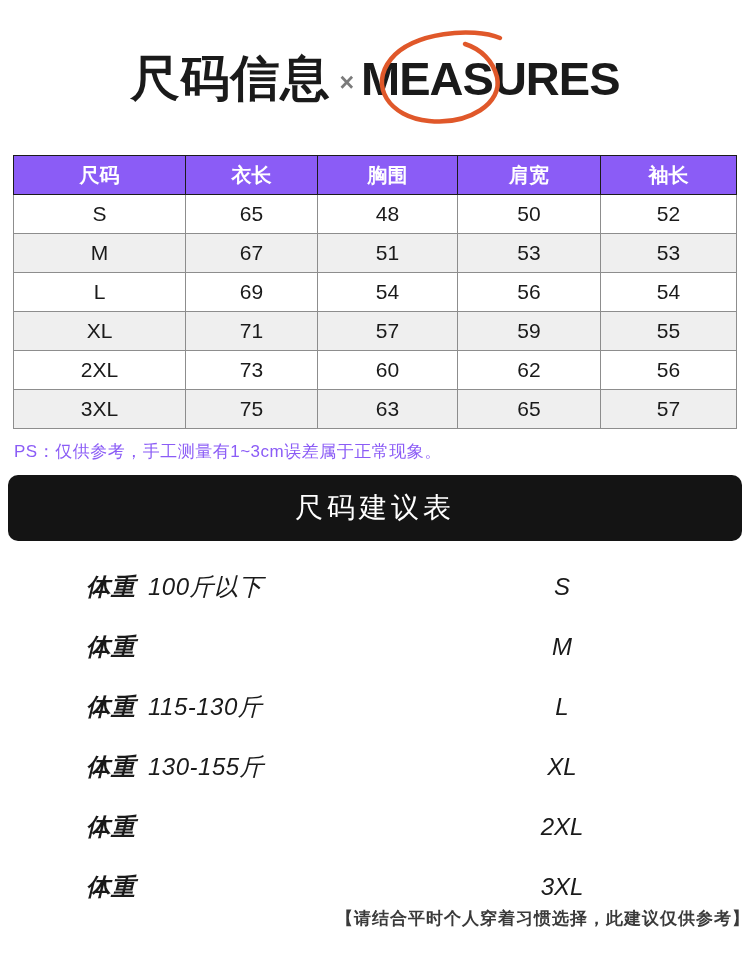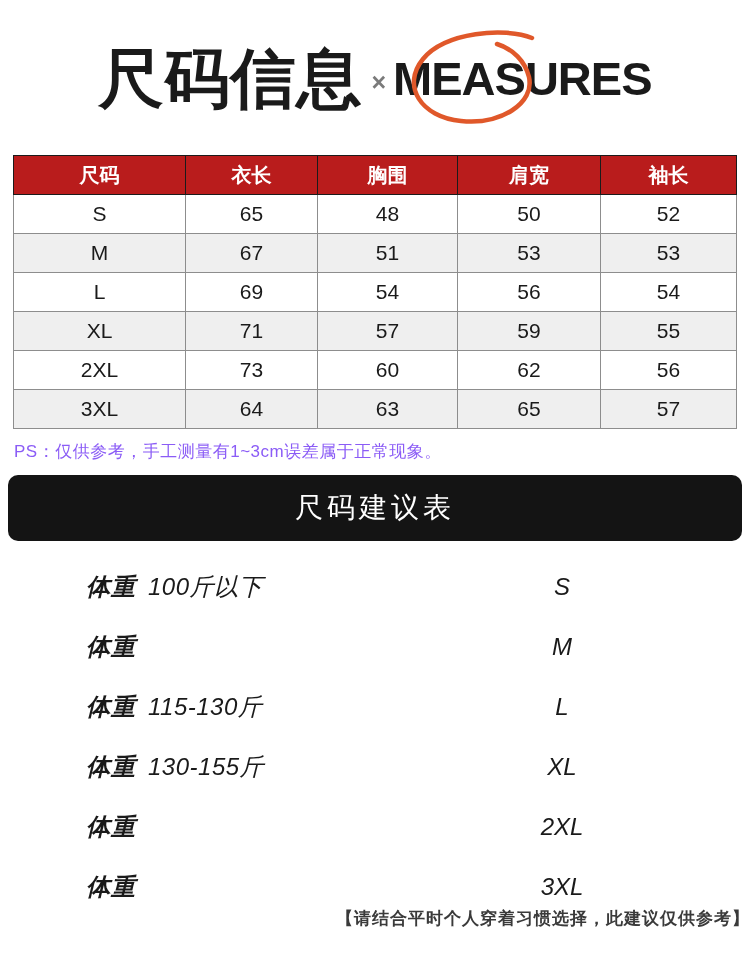--- a/index.html
+++ b/index.html
@@ -3,29 +3,29 @@
 <meta charset="utf-8">
 <style>
   html,body { margin:0; padding:0; }
   body {
     width:750px; height:970px; background:#ffffff; overflow:hidden; position:relative;
     font-family:"Liberation Sans","DejaVu Sans",sans-serif; color:#1a1a1a;
   }
 
   
   .title-wrap { margin-top:46px; height:64px; display:flex; justify-content:center; align-items:center; }
-  .title-cn { font-size:65px; font-weight:900; letter-spacing:1px; line-height:1; }
+  .title-cn { font-size:49px; font-weight:900; letter-spacing:1px; line-height:1; }
   .title-x  { font-size:25px; font-weight:700; color:#7b7b7b; margin:8px 7px 0 9px; line-height:1; }
   .title-en { font-size:47px; font-weight:800; line-height:1; position:relative; letter-spacing:-1px; }
   .title-en svg { position:absolute; left:-8px; top:-30px; width:160px; height:104px; }
 
   
   .size-table { width:723px; margin:45px 0 0 13px; border-collapse:collapse; table-layout:fixed; border:1px solid #6f6f6f; }
   .size-table th {
-    background:#b91c1c; color:#ffffff; font-size:20px; font-weight:700;
+    background:#8b5cf6; color:#ffffff; font-size:20px; font-weight:700;
     height:38px; border:1px solid #1b1b1b; padding:0; text-align:center;
   }
   .size-table td {
     height:38px; padding:0; text-align:center; font-size:21px; font-weight:500;
     border:1px solid #8d8d8d; background:#ffffff;
   }
   .size-table tbody tr:nth-child(even) td { background:#efefef; }
 
   
   .ps-note { margin:11px 0 0 14px; font-size:17px; color:#8b5cf6; letter-spacing:0.5px; }
@@ -109,21 +109,21 @@
     </tr>
     <tr>
       <td>2XL</td>
       <td>73</td>
       <td>60</td>
       <td>62</td>
       <td>56</td>
     </tr>
     <tr>
       <td>3XL</td>
-      <td>64</td>
+      <td>75</td>
       <td>63</td>
       <td>65</td>
       <td>57</td>
     </tr>
   </tbody>
 </table>
 
 <div class="ps-note">PS：仅供参考，手工测量有1~3cm误差属于正常现象。</div>
 
 <div class="banner">

